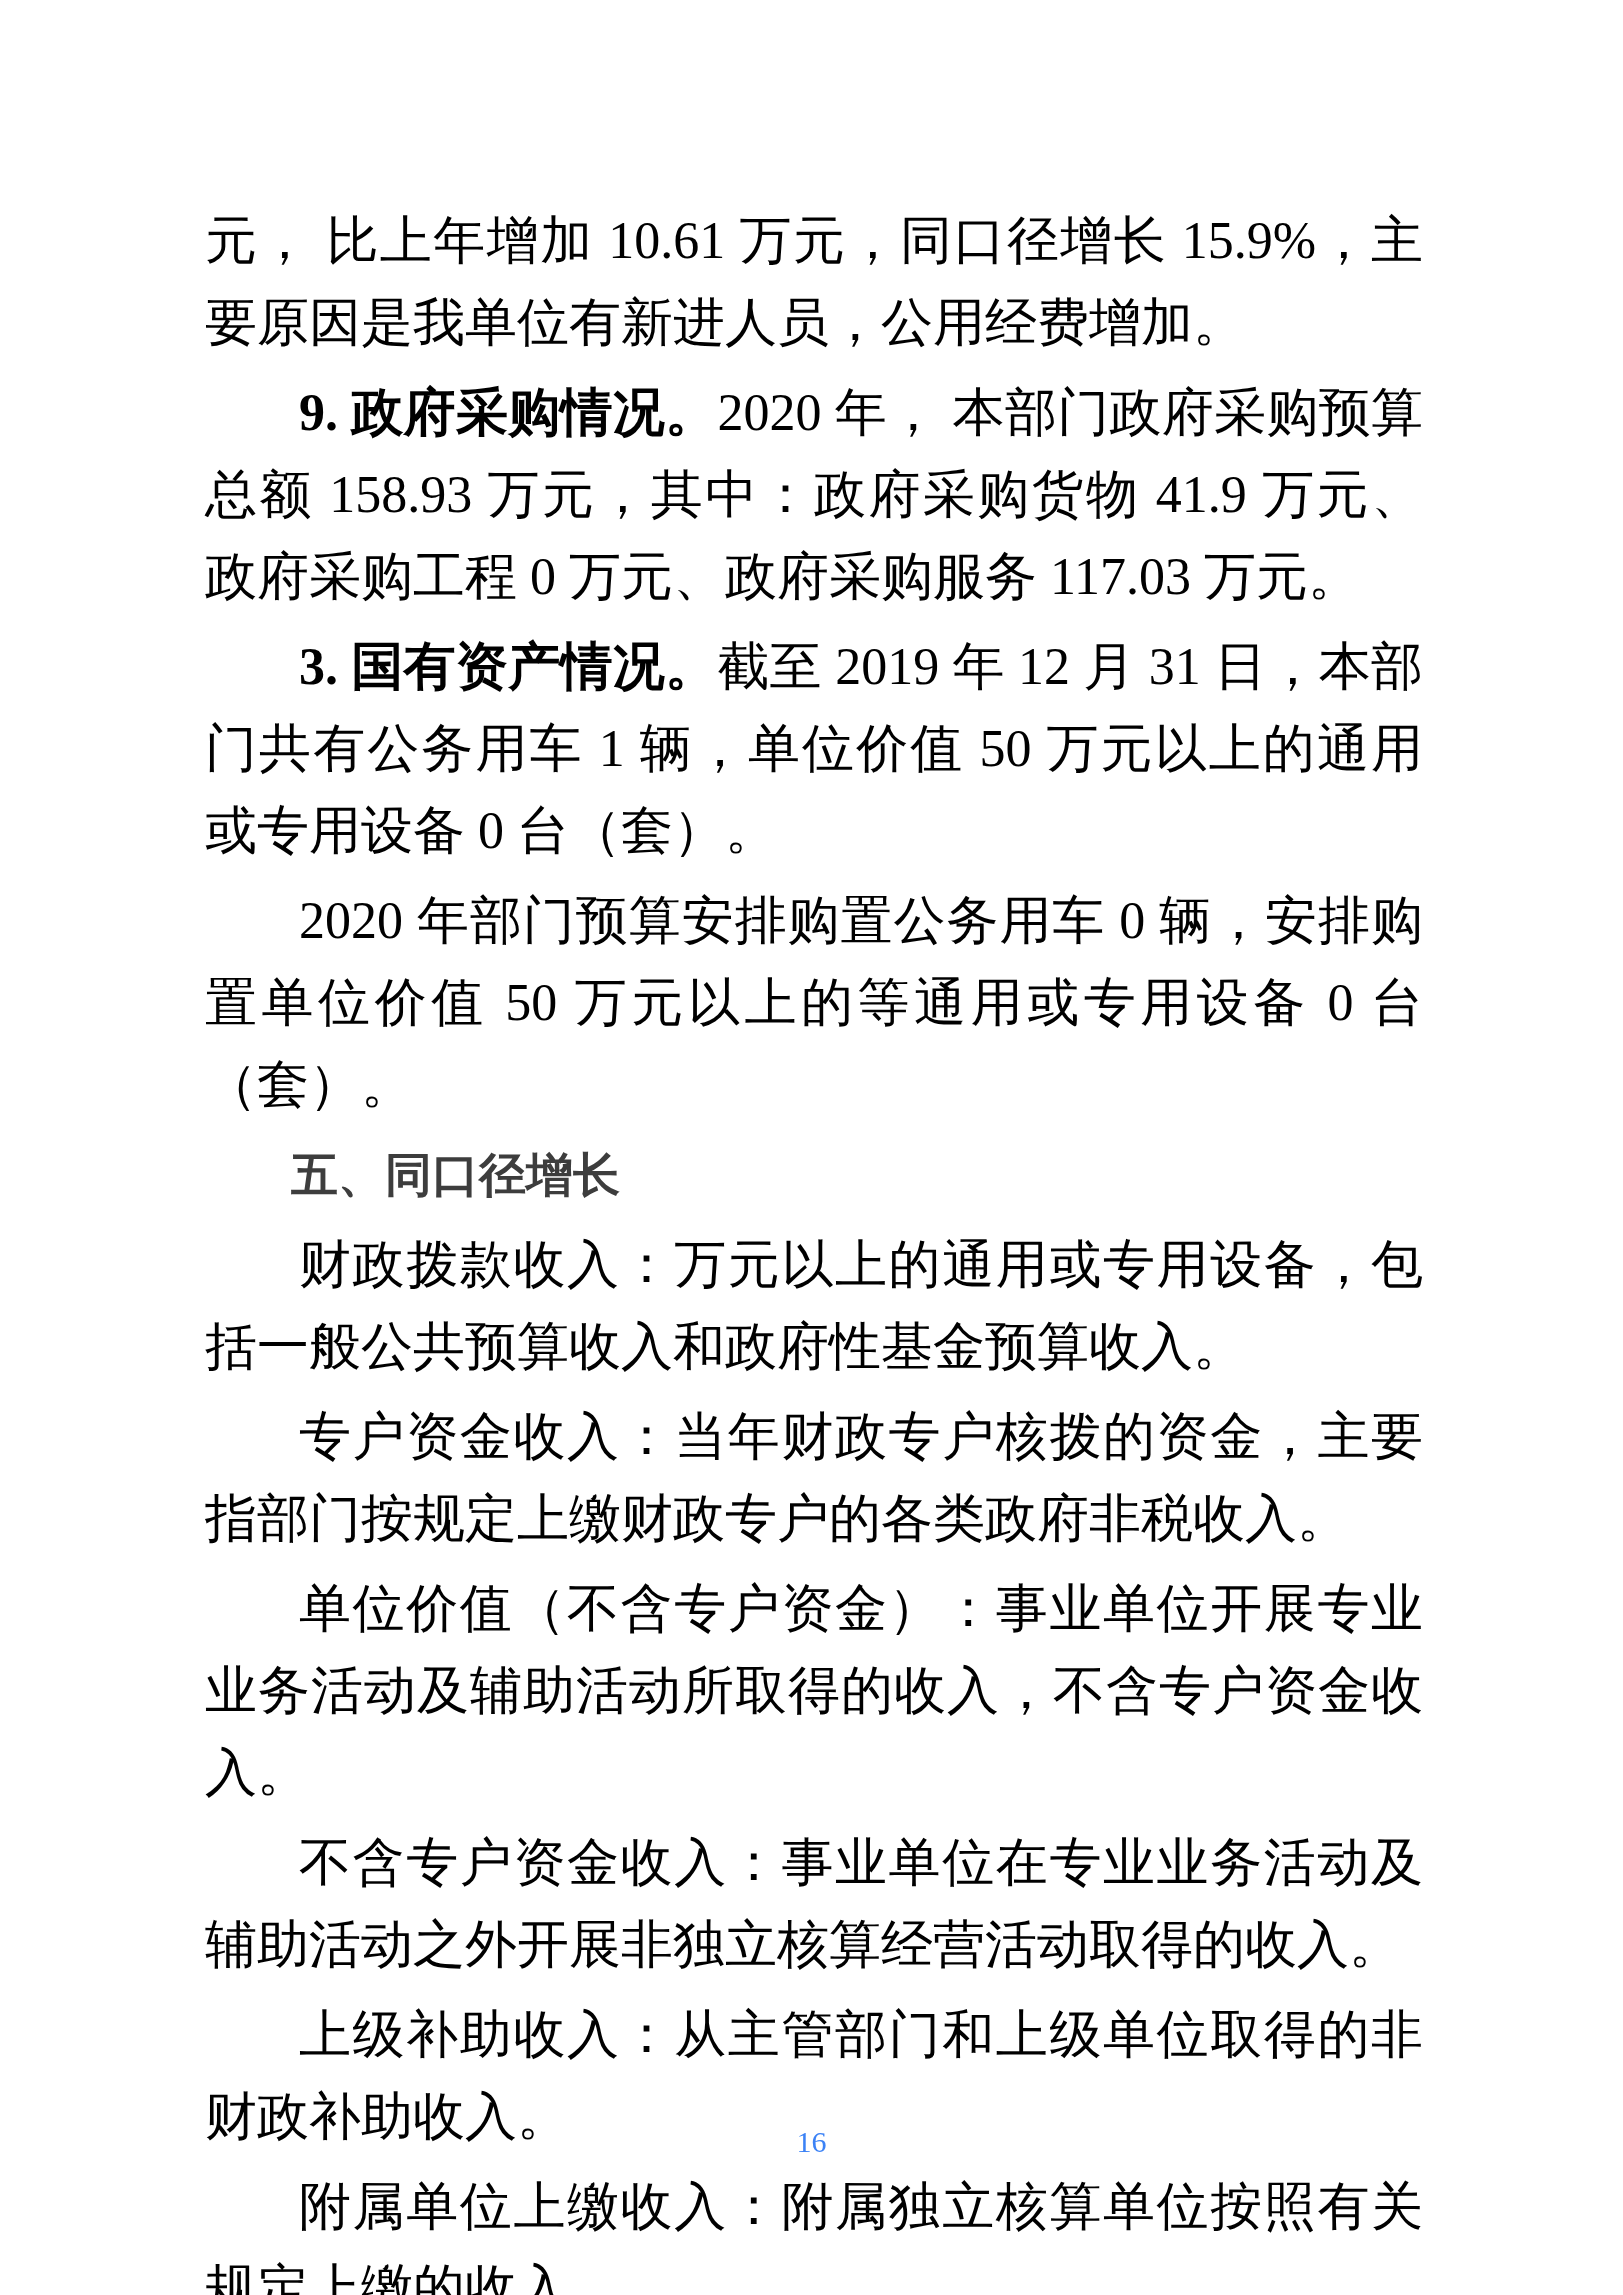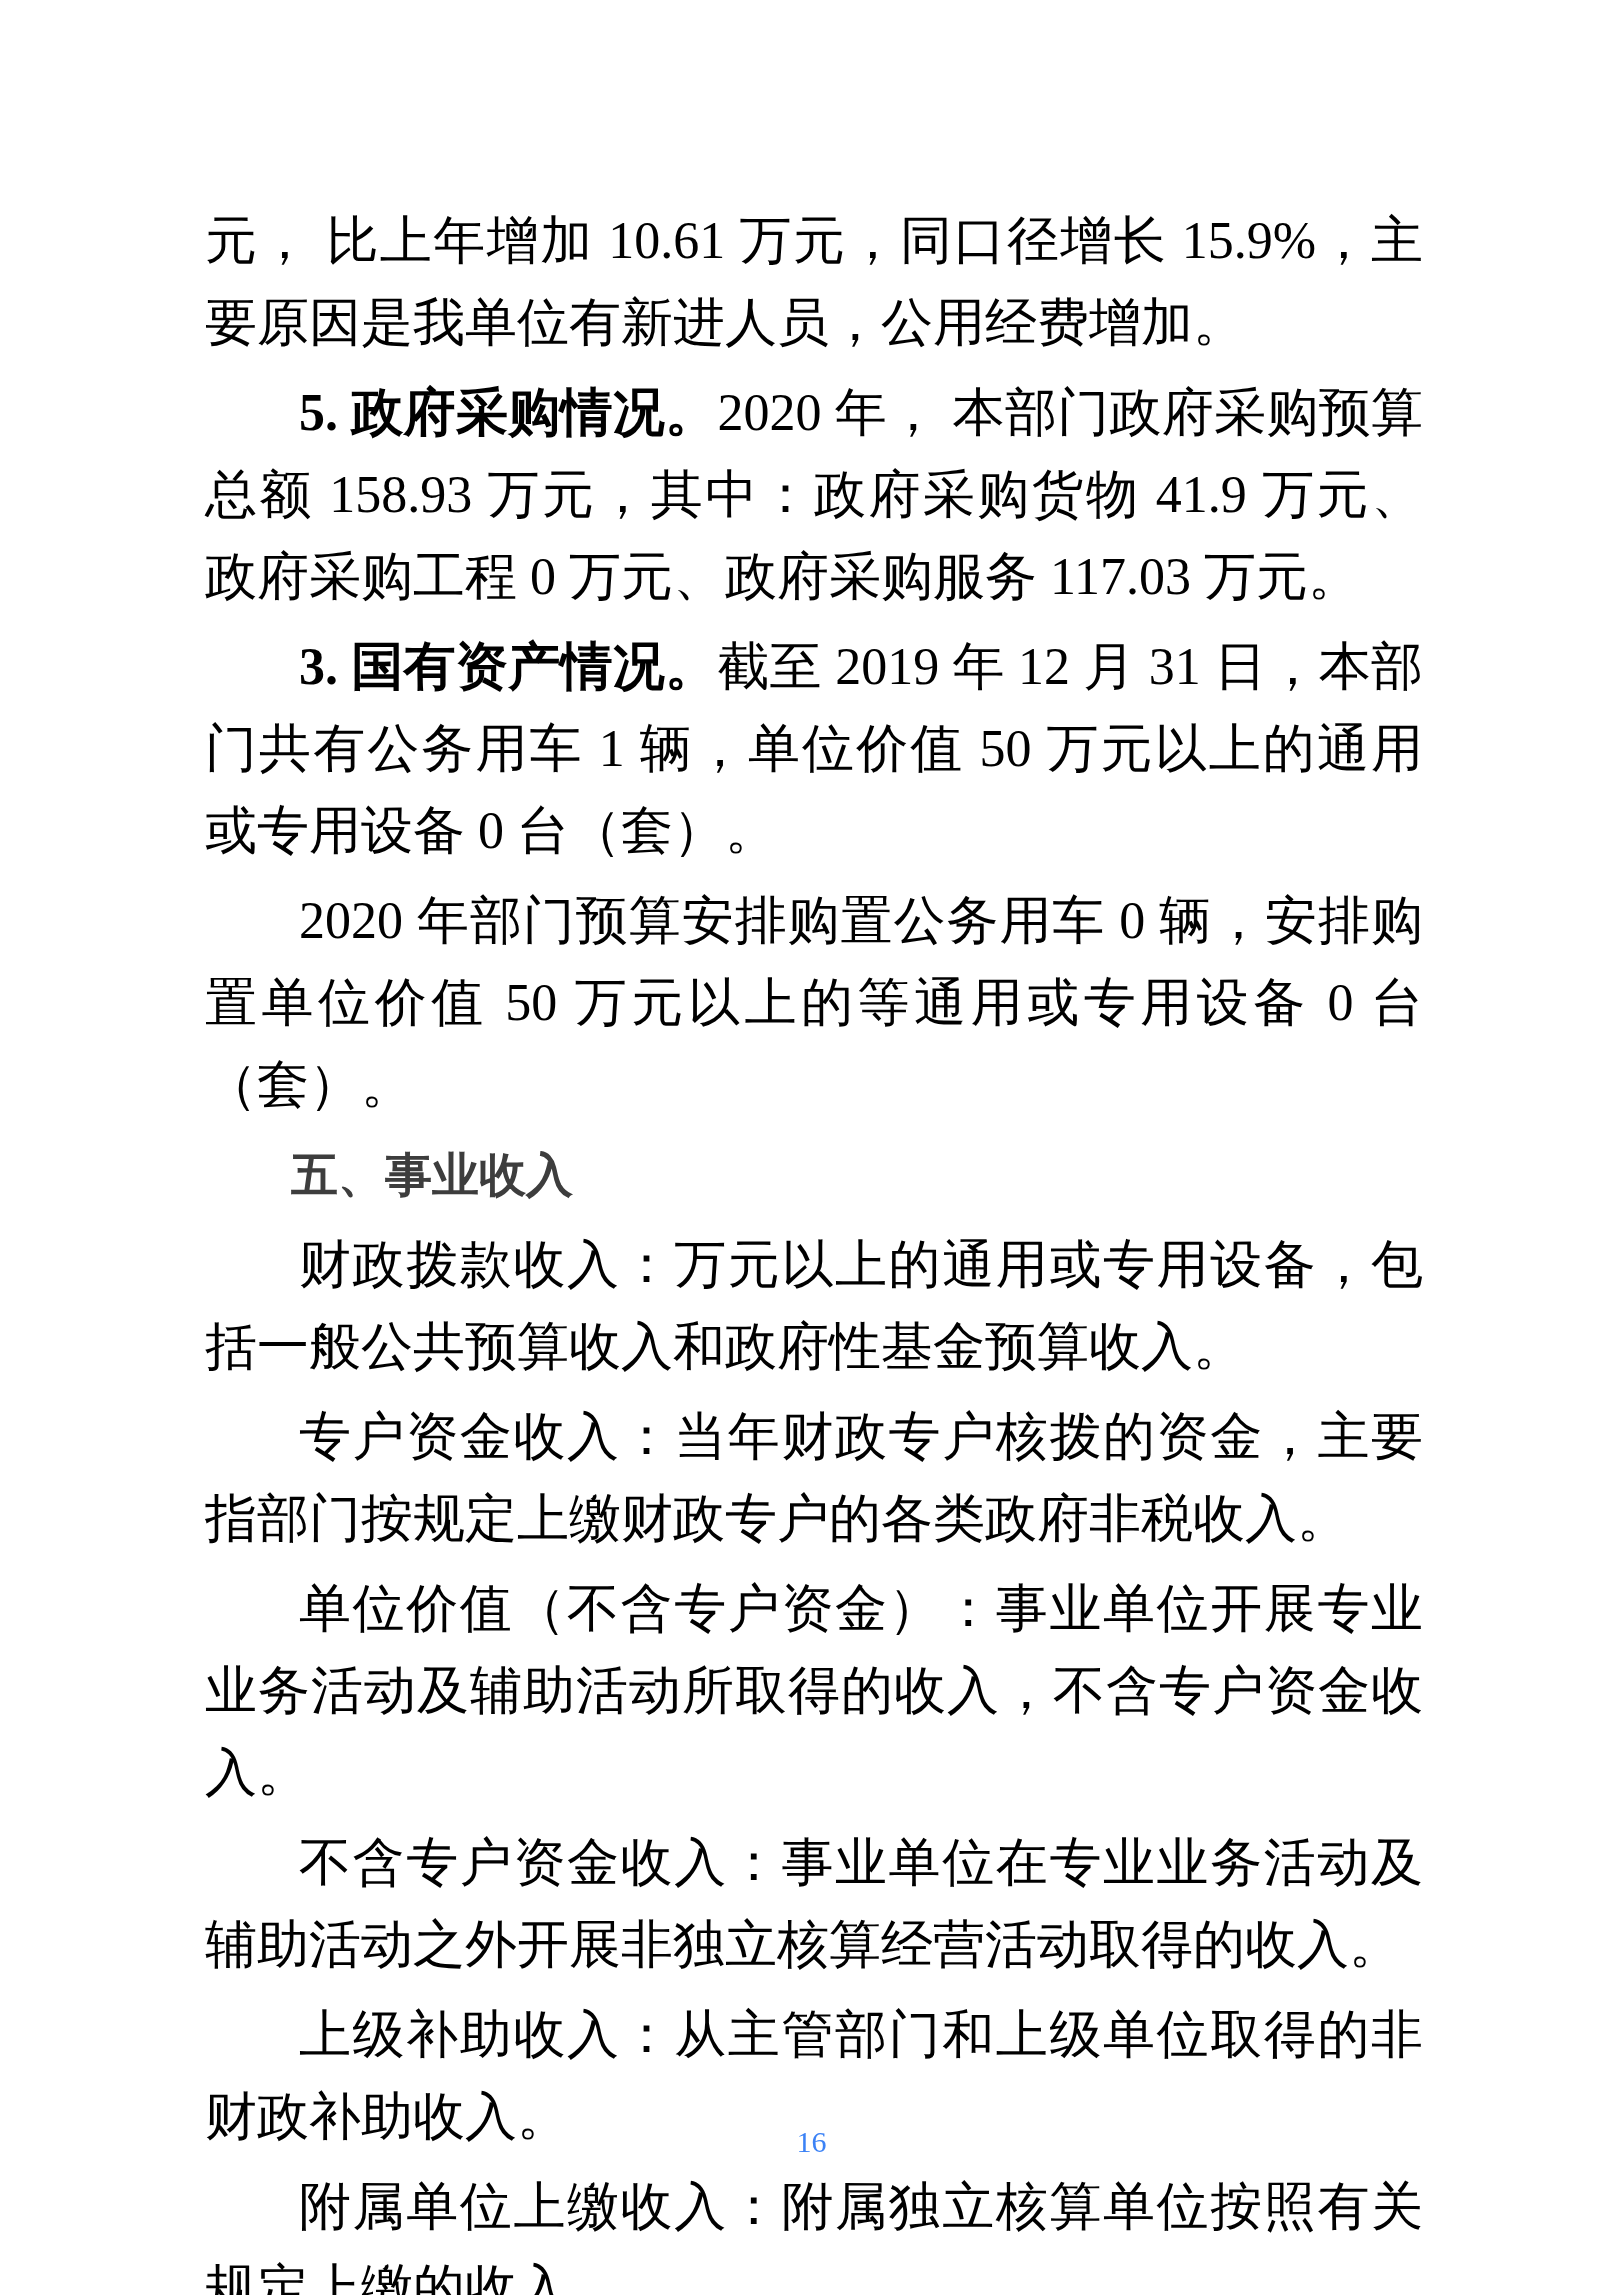--- a/index.html
+++ b/index.html
@@ -54,24 +54,24 @@
     line-height: 34px;
     color: #3b82f6;
   }
 </style>
 </head>
 <body>
 
 <div class="page">
   <div class="content" id="content">
       <div class="para noindent"><span class="run">元， 比上年增加 10.61 万元，同口径增长 15.9%，主要原因是我单位有新进人员，公用经费增加。</span></div>
-      <div class="para"><span class="run bold">5. 政府采购情况。</span><span class="run">2020 年， 本部门政府采购预算总额 158.93 万元，其中：政府采购货物 41.9 万元、政府采购工程 0 万元、政府采购服务 117.03 万元。</span></div>
+      <div class="para"><span class="run bold">9. 政府采购情况。</span><span class="run">2020 年， 本部门政府采购预算总额 158.93 万元，其中：政府采购货物 41.9 万元、政府采购工程 0 万元、政府采购服务 117.03 万元。</span></div>
       <div class="para"><span class="run bold">3. 国有资产情况。</span><span class="run">截至 2019 年 12 月 31 日，本部门共有公务用车 1 辆，单位价值 50 万元以上的通用或专用设备 0 台（套）。</span></div>
       <div class="para"><span class="run">2020 年部门预算安排购置公务用车 0 辆，安排购置单位价值 50 万元以上的等通用或专用设备 0 台（套）。</span></div>
-      <div class="heading"><span class="run bold">五、事业收入</span></div>
+      <div class="heading"><span class="run bold">五、同口径增长</span></div>
       <div class="para"><span class="run">财政拨款收入：万元以上的通用或专用设备，包括一般公共预算收入和政府性基金预算收入。</span></div>
       <div class="para"><span class="run">专户资金收入：当年财政专户核拨的资金，主要指部门按规定上缴财政专户的各类政府非税收入。</span></div>
       <div class="para"><span class="run">单位价值（不含专户资金）：事业单位开展专业业务活动及辅助活动所取得的收入，不含专户资金收入。</span></div>
       <div class="para"><span class="run">不含专户资金收入：事业单位在专业业务活动及辅助活动之外开展非独立核算经营活动取得的收入。</span></div>
       <div class="para"><span class="run">上级补助收入：从主管部门和上级单位取得的非财政补助收入。</span></div>
       <div class="para"><span class="run">附属单位上缴收入：附属独立核算单位按照有关规定上缴的收入。</span></div>
     </div>
   <div class="page-number">16</div>
 </div>
 

